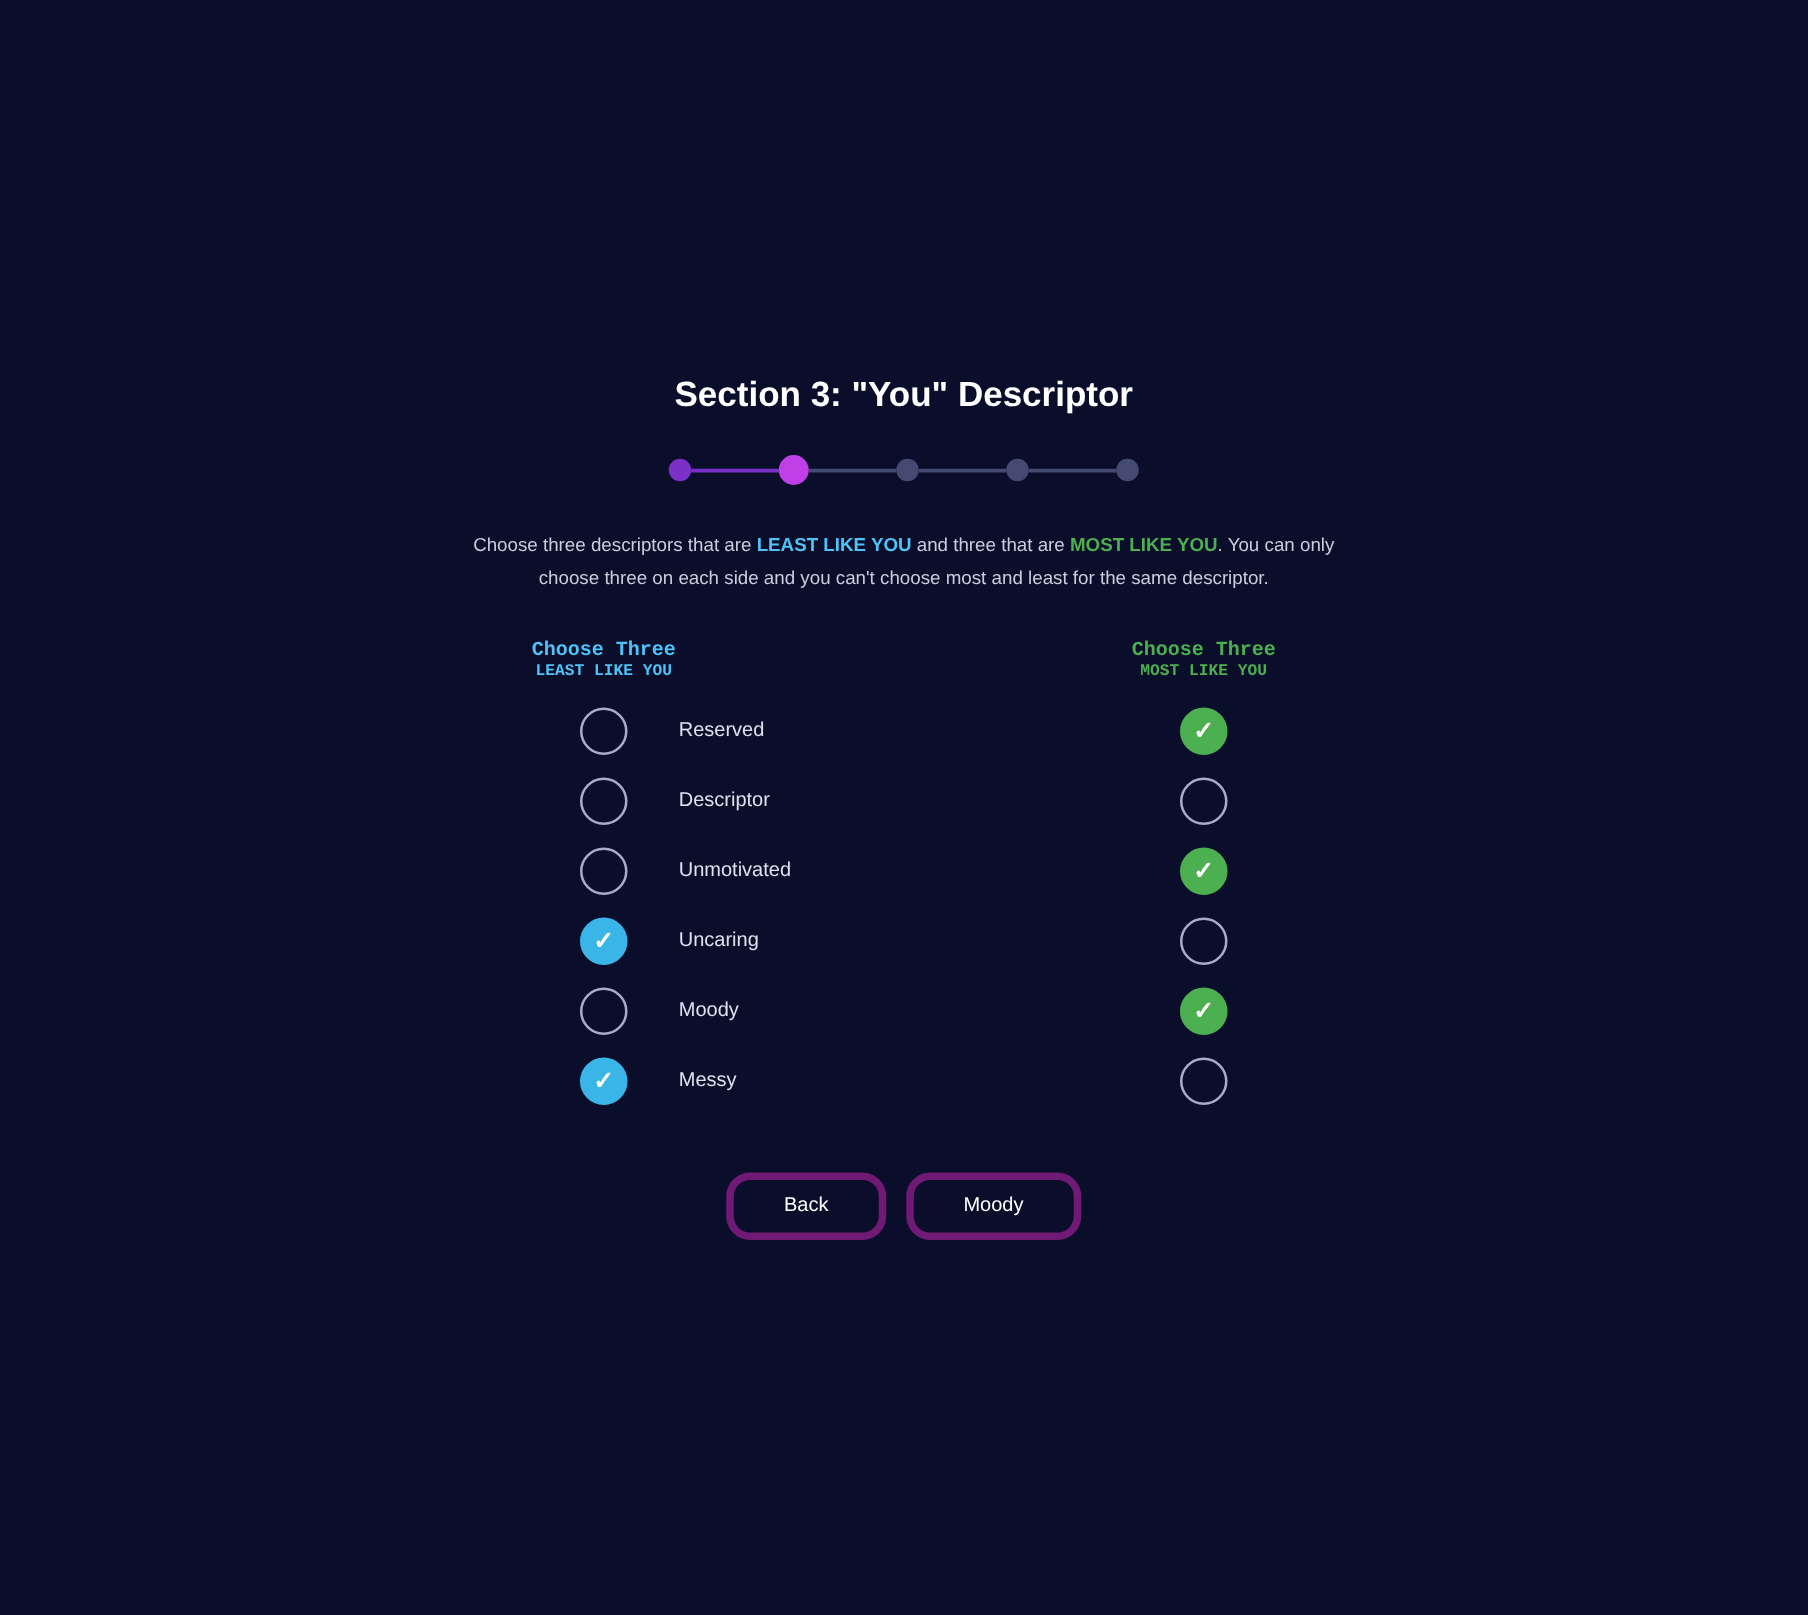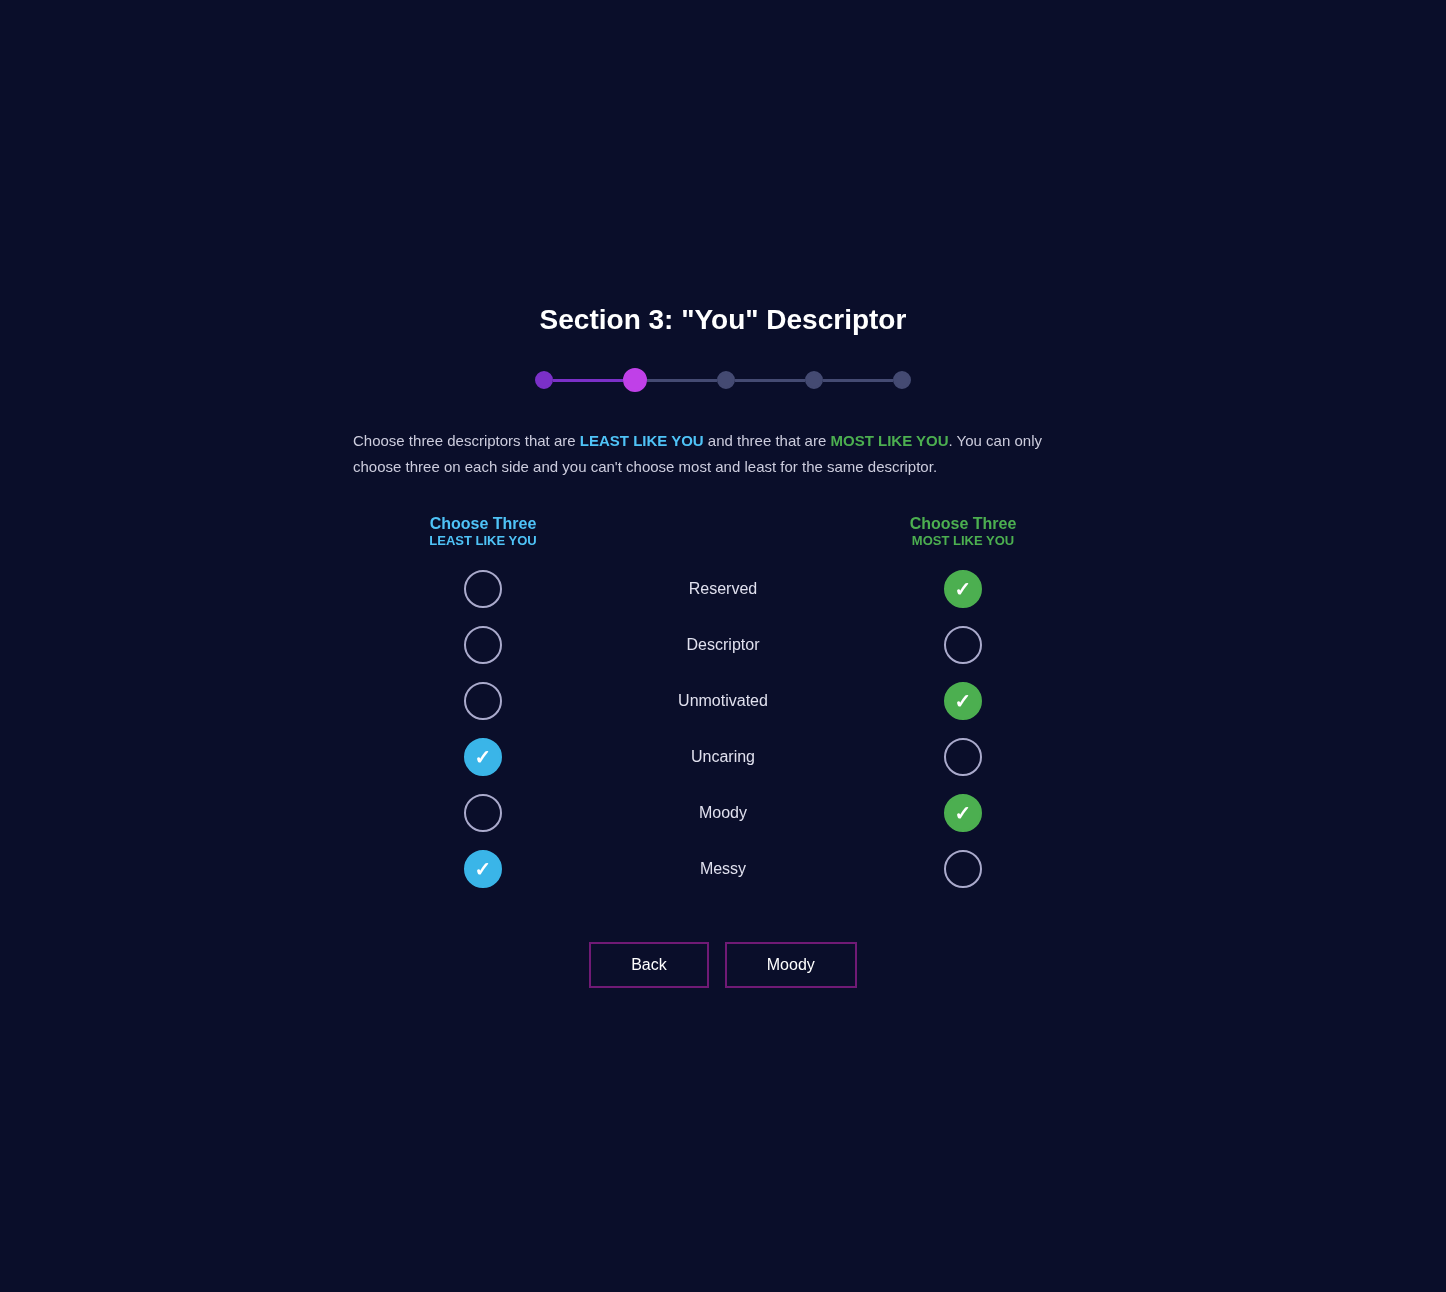--- a/index.html
+++ b/index.html
@@ -67,20 +67,21 @@
       height: 3px;
       background-color: #444a72;
     }
 
     .progress-line.active {
       background-color: #7b30c8;
     }
 
     
     .instruction {
+      text-align: center;
       font-size: 15px;
       color: #ccccdd;
       line-height: 1.7;
       margin-bottom: 36px;
       max-width: 740px;
     }
 
     .instruction .least {
       color: #4fc3f7;
       font-weight: bold;
@@ -91,20 +92,21 @@
       font-weight: bold;
     }
 
     
     .column-headers {
       display: flex;
       width: 620px;
       justify-content: space-between;
       margin-bottom: 16px;
       padding: 0 10px;
+      font-family: Liberation Mono, monospace;
     }
 
     .col-header-left {
       text-align: center;
       width: 120px;
     }
 
     .col-header-right {
       text-align: center;
       width: 120px;
@@ -148,21 +150,21 @@
       display: flex;
       align-items: center;
       justify-content: space-between;
       padding: 6px 10px;
     }
 
     .descriptor-label {
       font-size: 16px;
       color: #e0e0ee;
       flex: 1;
-      text-align: center;
+      text-align: left;
     }
 
     .checkbox-area {
       width: 120px;
       display: flex;
       align-items: center;
       justify-content: center;
     }
 
     
@@ -218,25 +220,25 @@
 
     
     .nav-buttons {
       display: flex;
       gap: 16px;
       margin-top: 48px;
     }
 
     .nav-btn {
       padding: 12px 40px;
-      border: 2px solid #701a75;
+      border: 6px solid #701a75;
       background: transparent;
       color: #ffffff;
       font-size: 16px;
-      border-radius: 0;
+      border-radius: 19px;
       cursor: pointer;
       min-width: 100px;
     }
   </style>
 </head>
 <body>
 
 <div class="container">
 
   <h1 class="page-title">Section 3: "You" Descriptor</h1>

